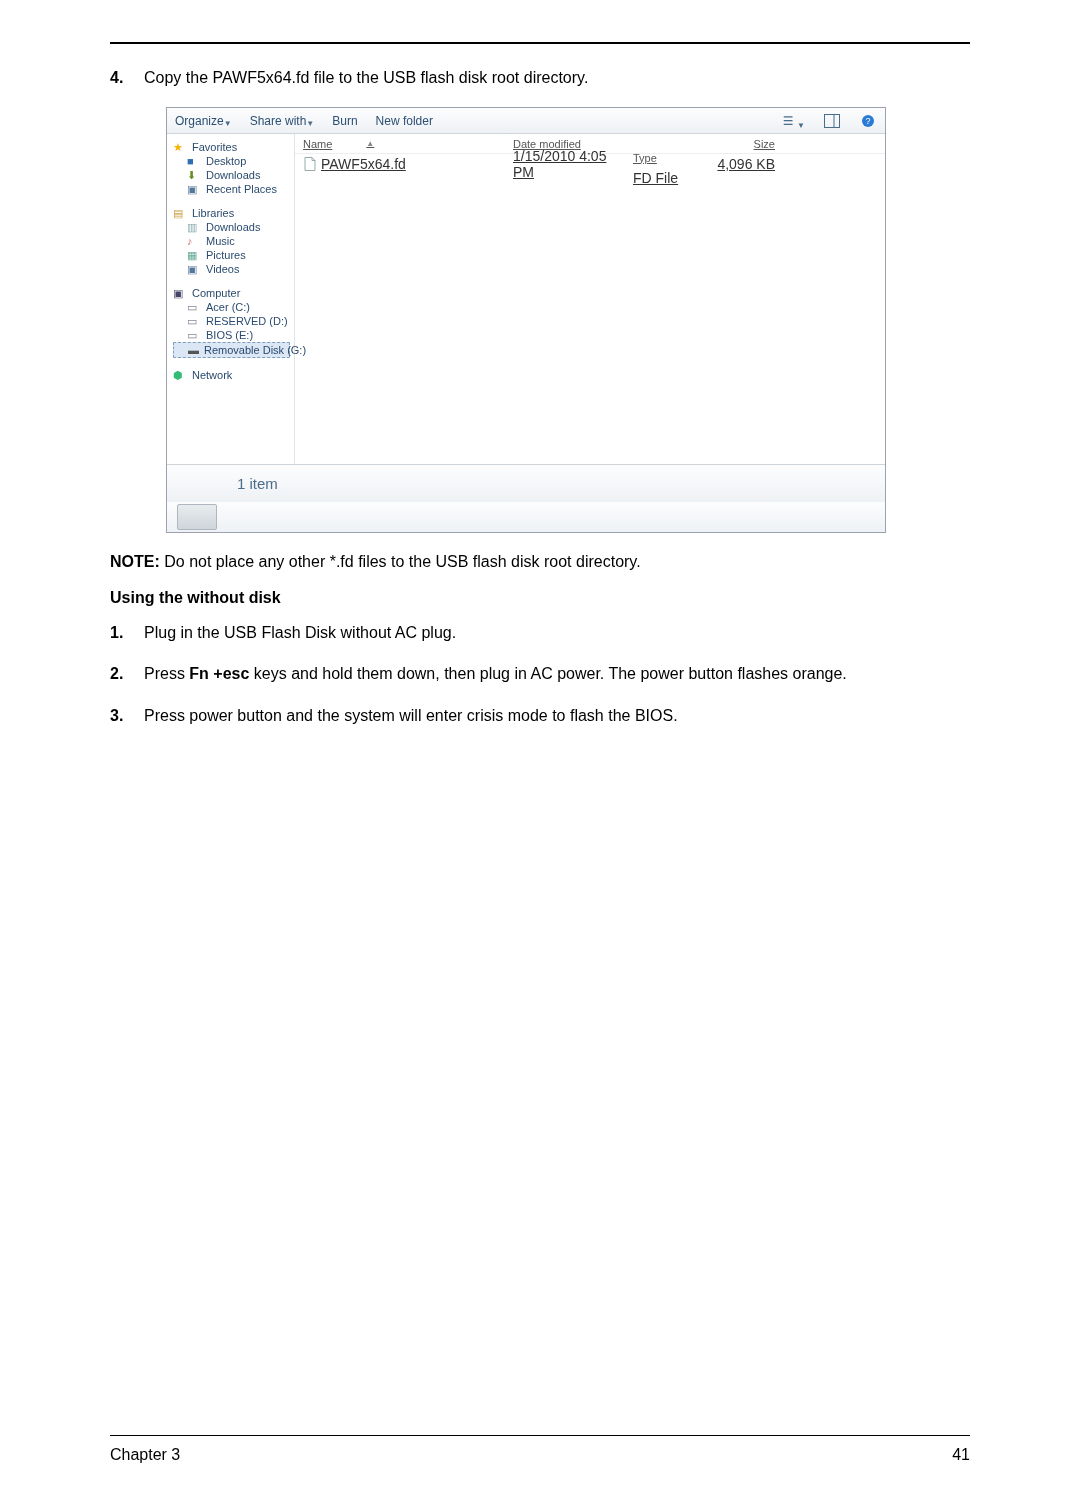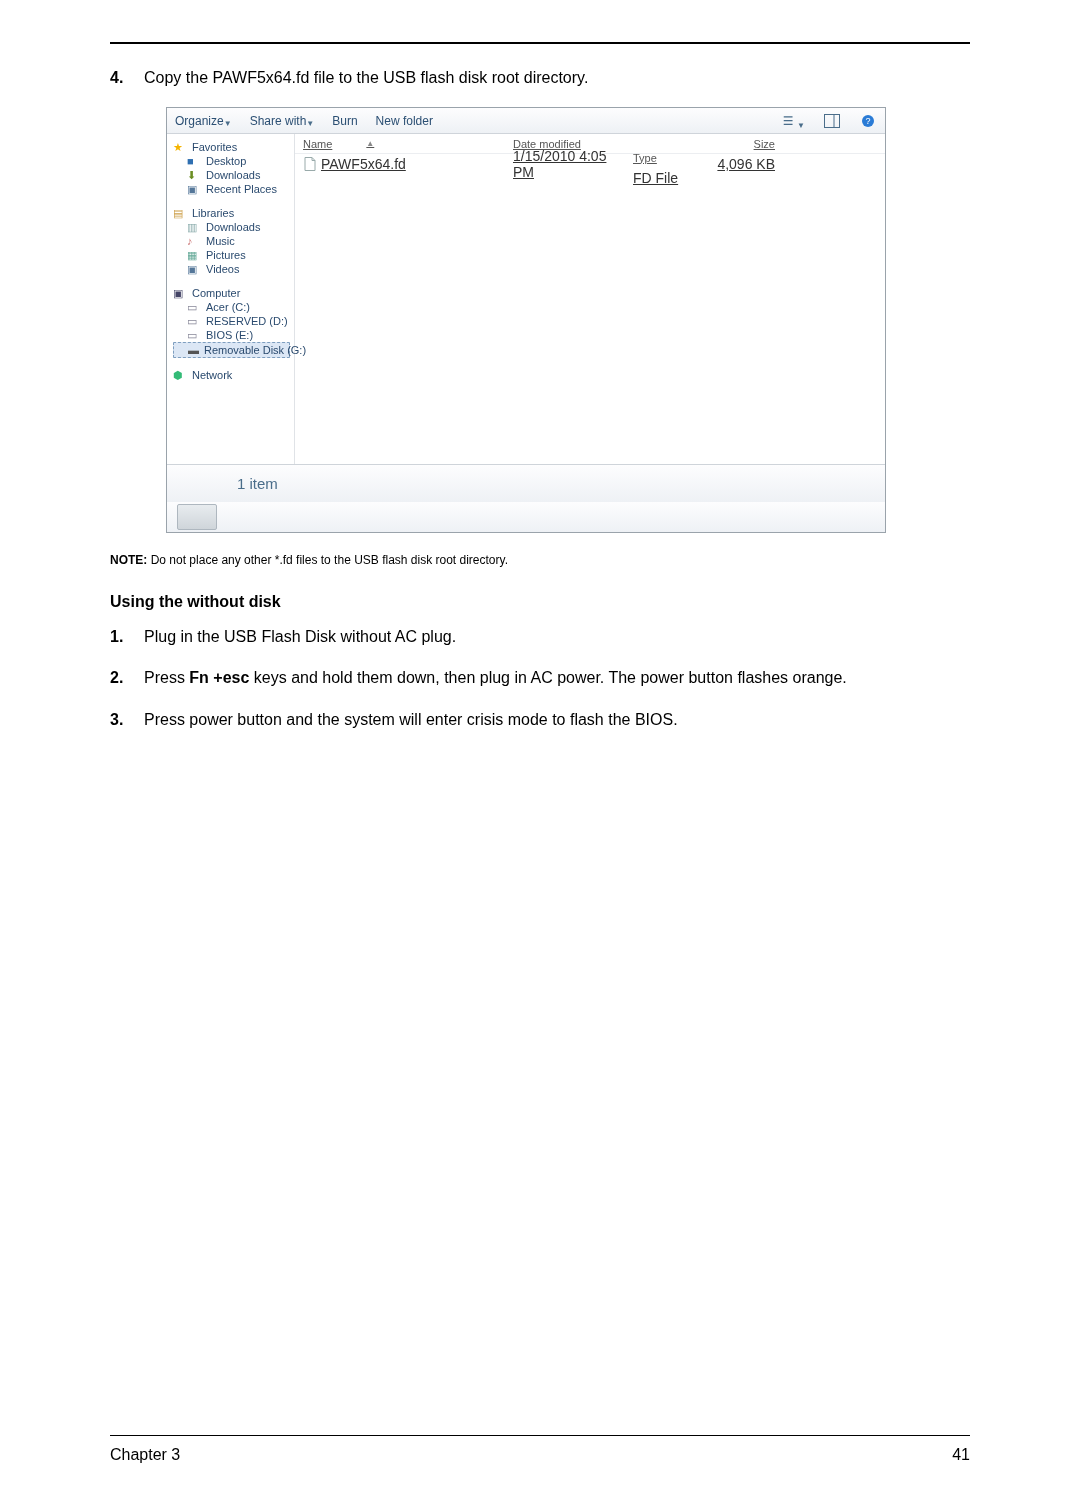--- a/index.html
+++ b/index.html
@@ -25,21 +25,21 @@
     line-height: 1.45;
     margin-bottom: 18px;
   }
   .ol-num {
     width: 34px;
     flex: none;
     font-weight: 700;
   }
   .ol-text { flex: 1; }
   .ol-wrap { padding-left: 0; }
-  .note-line { font-size: 12px; margin: 20px 0 26px 0; }
+  .note-line { font-size: 16px; margin: 20px 0 18px 0; }
   .subhead { font-size: 16px; font-weight: 700; margin-bottom: 14px; }
   .bold { font-weight: 700; }
   
   .explorer {
     margin: 0 0 10px 56px;
     width: 720px;
     border: 1px solid #9aa3ab;
     background: #fff;
     font-family: "Segoe UI", Tahoma, sans-serif;
     font-size: 12px;

